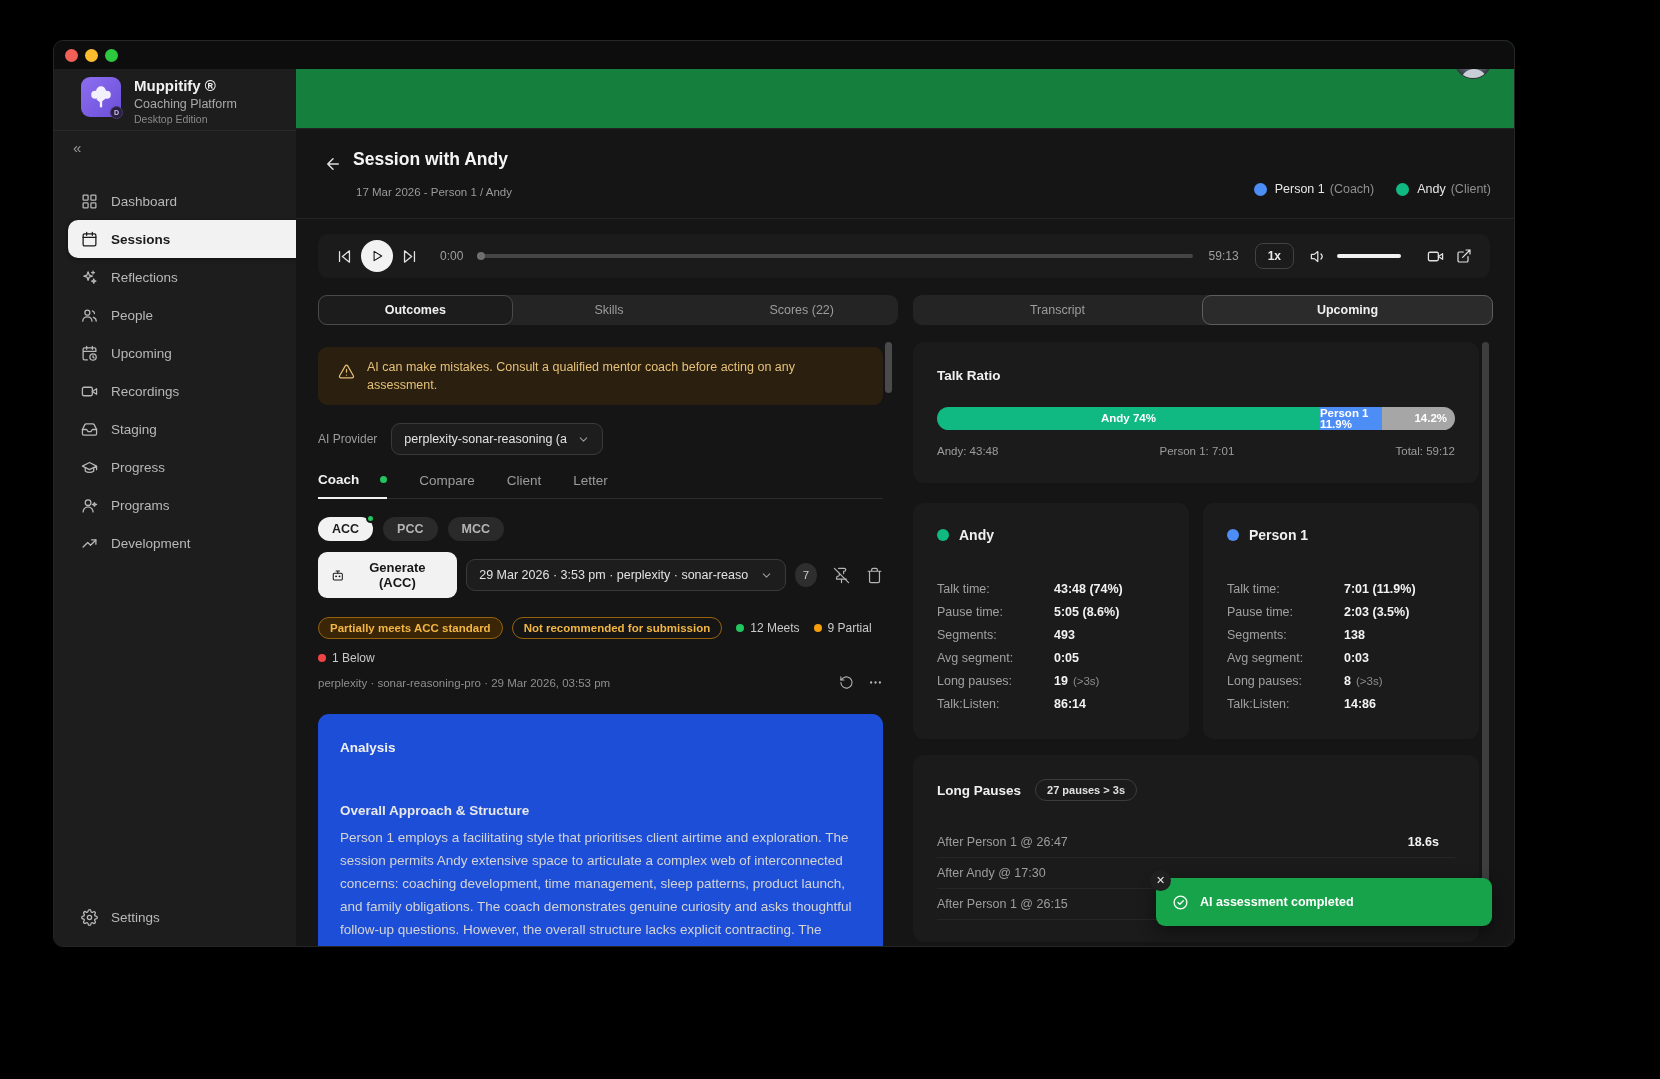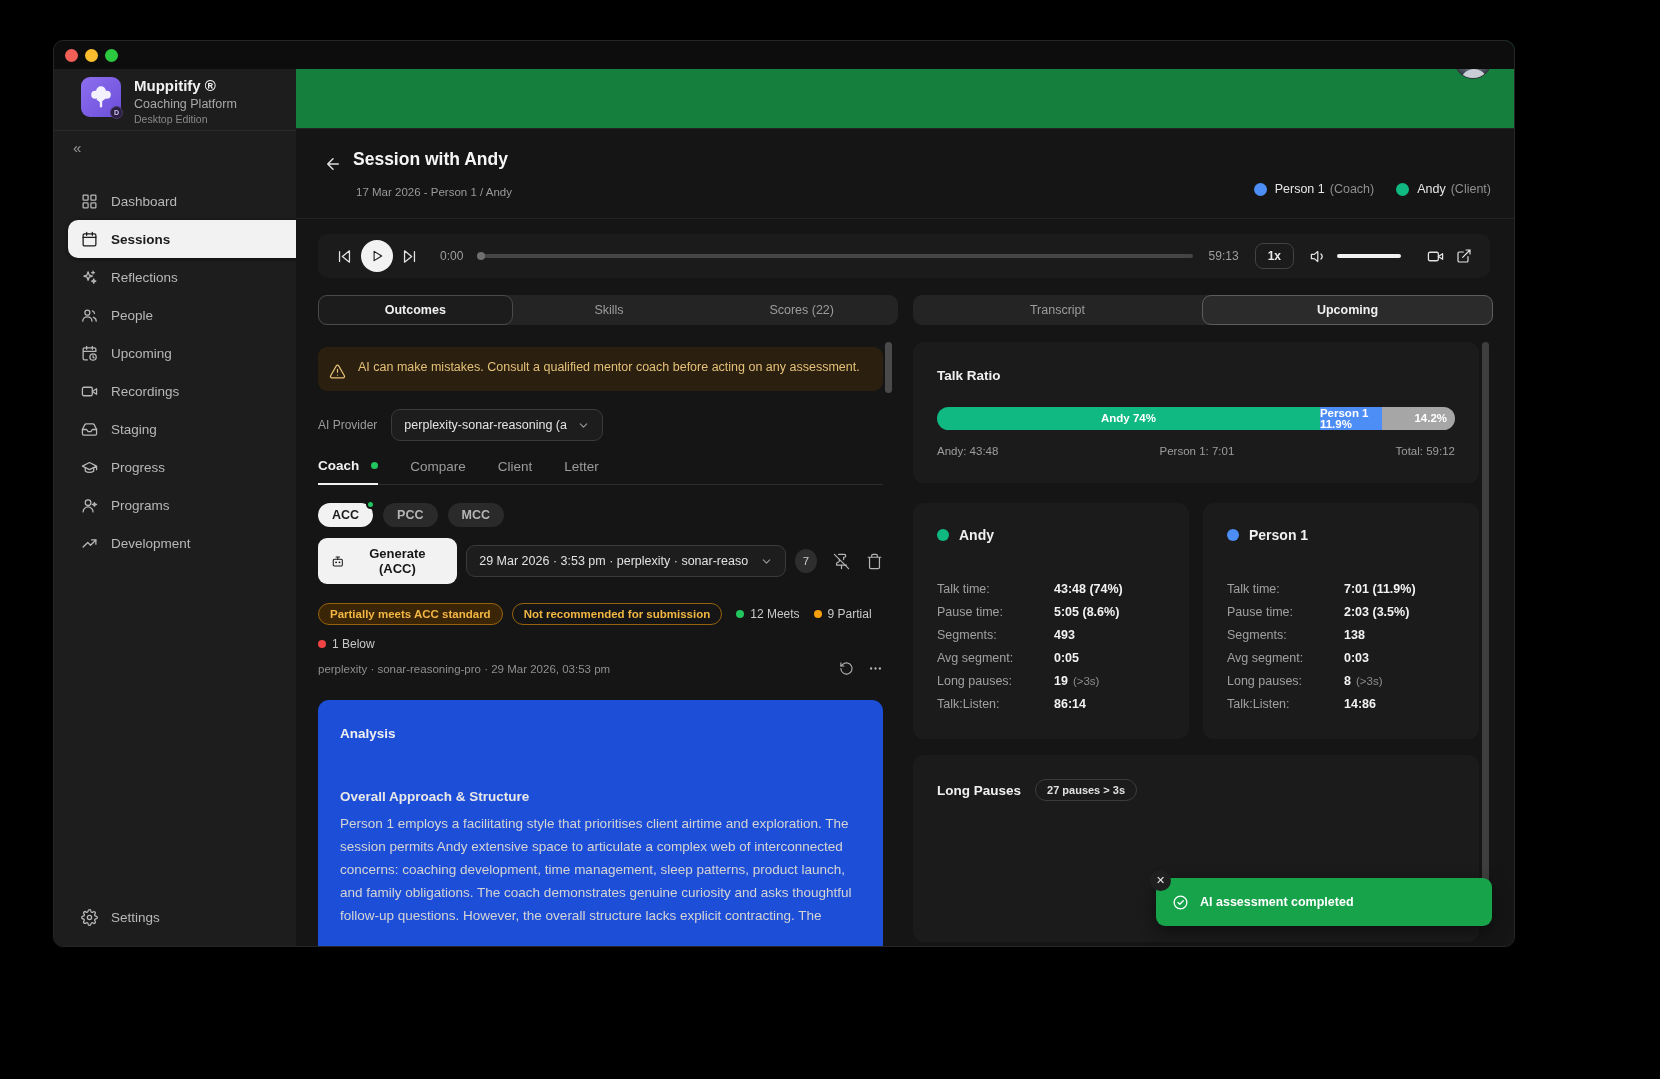--- a/index.html
+++ b/index.html
@@ -89,34 +89,34 @@
               display:flex; align-items:stretch; }
   .seg-tabs.left-tabs { left:22px; width:580px; }
   .seg-tabs.right-tabs { left:617px; width:580px; }
   .seg { flex:1; display:flex; align-items:center; justify-content:center; font-size:12.5px;
          color:#9c9c9c; border-radius:9px; cursor:pointer; }
   .seg.active { background:#1c1c1c; border:1px solid #4a4a4a; color:#f0f0f0; font-weight:600; }
   .right-tabs .seg.active { background:#2b2b2b; border:1px solid #5d5d5d; }
 
   
   .left-col { position:absolute; left:22px; top:306px; width:565px; }
-  .warning { background:#2b1f0f; border-radius:9px; padding:11px 11px; display:flex; gap:12px;
+  .warning { background:#2b1f0f; border-radius:9px; padding:11px 20px; display:flex; gap:12px;
              color:#e4c078; font-size:12.5px; line-height:18px; align-items:flex-start; }
   .warning svg { width:17px; height:17px; stroke:#e4c078; fill:none; stroke-width:1.7; flex:0 0 auto;
                  margin-top:5px; stroke-linecap:round; stroke-linejoin:round; }
   .provider-row { margin-top:18px; display:flex; align-items:center; gap:14px; }
   .provider-label { font-size:12px; color:#9b9b9b; }
   .select-btn { background:#1d1d1d; border:1px solid #3a3a3a; border-radius:9px; color:#e4e4e4;
                 font-size:12.5px; padding:8px 12px; display:flex; align-items:center; gap:10px;
                 cursor:pointer; font-family:inherit; }
   .select-btn svg,.version-btn svg { width:13px; height:13px; stroke:#9a9a9a; fill:none; stroke-width:2;
                 stroke-linecap:round; stroke-linejoin:round; flex:0 0 auto; }
   .report-tabs { margin-top:17px; display:flex; gap:32px; border-bottom:1px solid #2c2c2c; }
   .rtab { font-size:13.5px; color:#9c9c9c; padding-bottom:10px; cursor:pointer; position:relative;
-          display:flex; align-items:center; gap:12px; }
+          display:flex; align-items:center; gap:21px; }
   .rtab.active { color:#f2f2f2; font-weight:600; border-bottom:2px solid #f2f2f2; margin-bottom:-1px; }
   .green-dot { width:7px; height:7px; border-radius:50%; background:#22c55e; display:inline-block; }
   .level-row { margin-top:18px; display:flex; gap:10px; }
   .level-pill { background:#2a2a2a; color:#b5b5b5; border:none; font-size:12.5px; font-weight:600;
                 border-radius:14px; padding:5px 14px; cursor:pointer; position:relative; font-family:inherit; }
   .level-pill.active { background:#f2f2f2; color:#1b1b1b; }
   .level-pill .pin-dot { position:absolute; right:-2px; top:-3px; width:9px; height:9px; border-radius:50%;
                 background:#22c55e; border:2px solid #151515; }
   .gen-row { margin-top:11px; display:flex; align-items:center; }
   .gen-btn { background:#f2f2f2; color:#161616; font-weight:600; font-size:13px; border:none;
@@ -616,20 +616,34 @@
               </div>
           </div>
         </div>
       </div>
 
       <div class="card pauses-card">
         <div class="pauses-head">
           <span class="card-title">Long Pauses</span>
           <span class="pauses-badge">27 pauses &gt; 3s</span>
         </div>
+        <div class="pause-rows">
+          <div class="pause-row">
+              <span>After Person 1 @ 26:47</span>
+              <span class="pause-val">18.6s</span>
+            </div>
+          <div class="pause-row">
+              <span>After Andy @ 17:30</span>
+              <span class="pause-val"></span>
+            </div>
+          <div class="pause-row">
+              <span>After Person 1 @ 26:15</span>
+              <span class="pause-val"></span>
+            </div>
+        </div>
       </div>
     </div>
 
     <div class="scroll-thumb left-scroll"></div>
     <div class="scroll-thumb right-scroll"></div>
 
     <div class="toast">
       <button class="toast-close">✕</button>
       <svg viewBox="0 0 24 24">
           <circle cx="12" cy="12" r="9"></circle>

